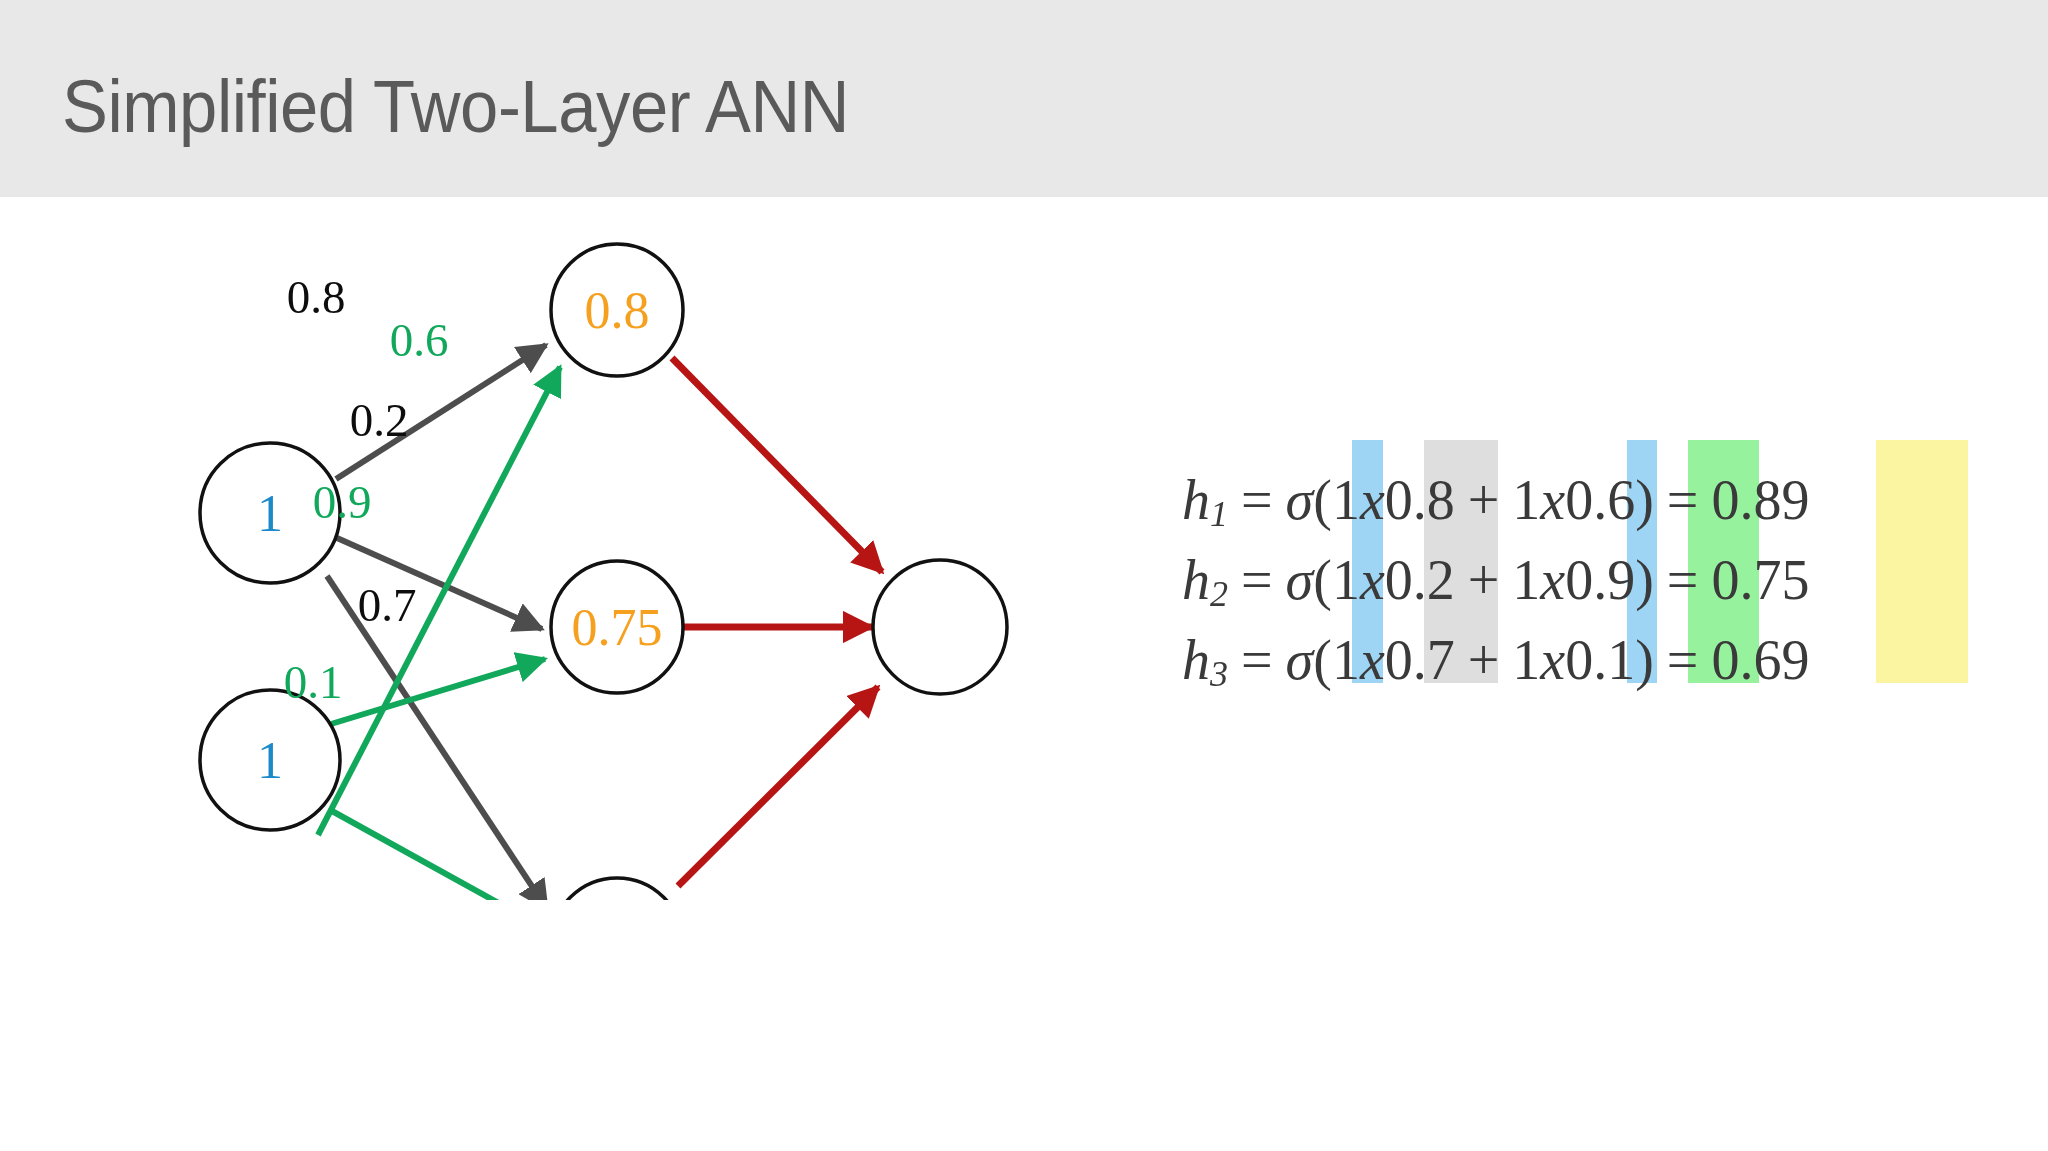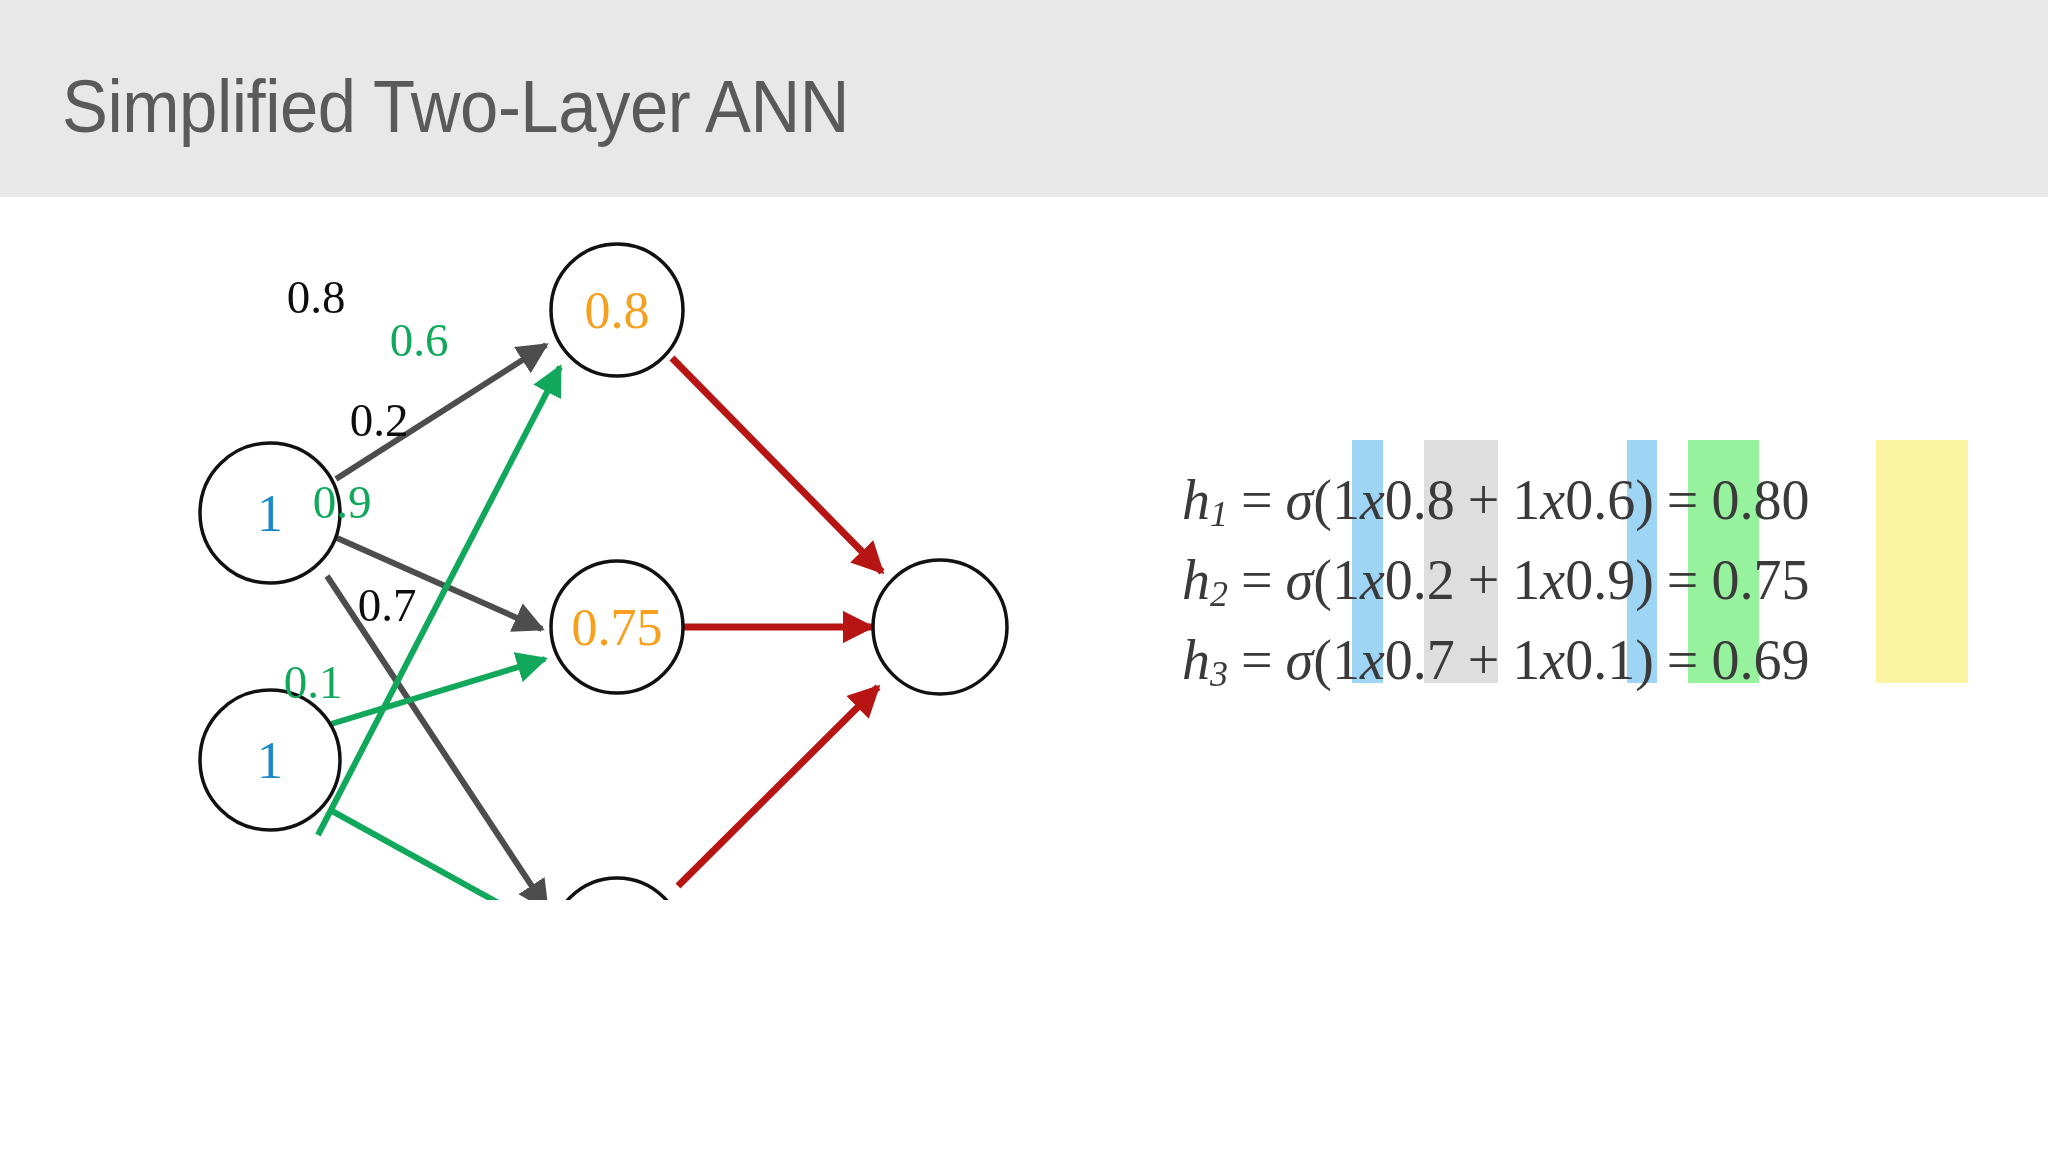--- a/index.html
+++ b/index.html
@@ -193,21 +193,21 @@
         <span class="eq-sp"></span>
       <span>+</span>
         <span class="eq-sp"></span>
       <span>1</span>
       <span class="it">x</span>
       <span>0.6</span>
       <span>)</span>
         <span class="eq-sp"></span>
       <span>=</span>
         <span class="eq-sp"></span>
-      <span>0.80</span>
+      <span>0.89</span>
     </div>
 
     <div class="eq-row" style="top:98px;">
       <span class="it">h</span>
         <span class="sub">2</span>
         <span class="eq-sp"></span>
       <span>=</span>
         <span class="eq-sp"></span>
       <span class="it">σ</span>
       <span>(</span>

